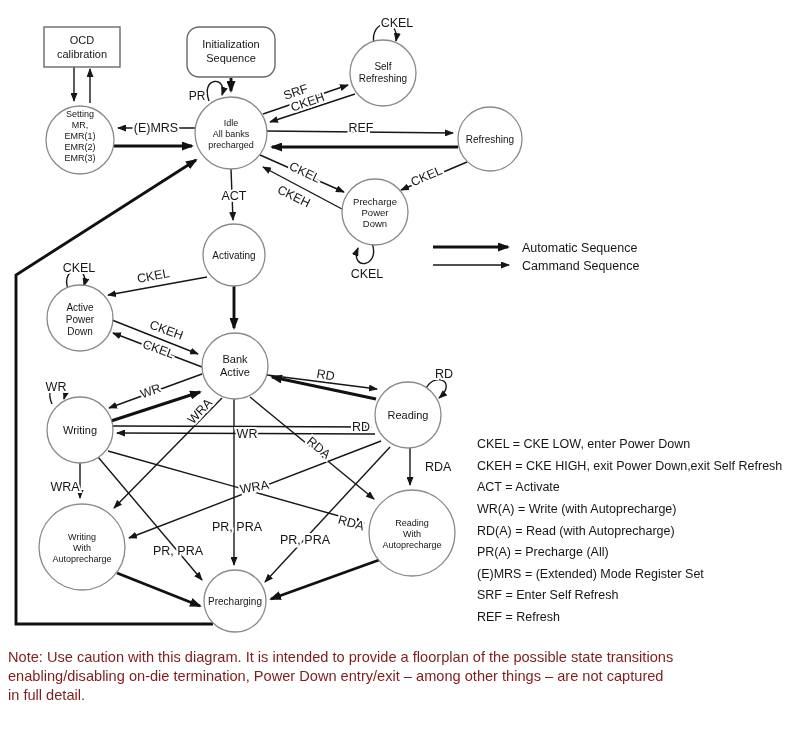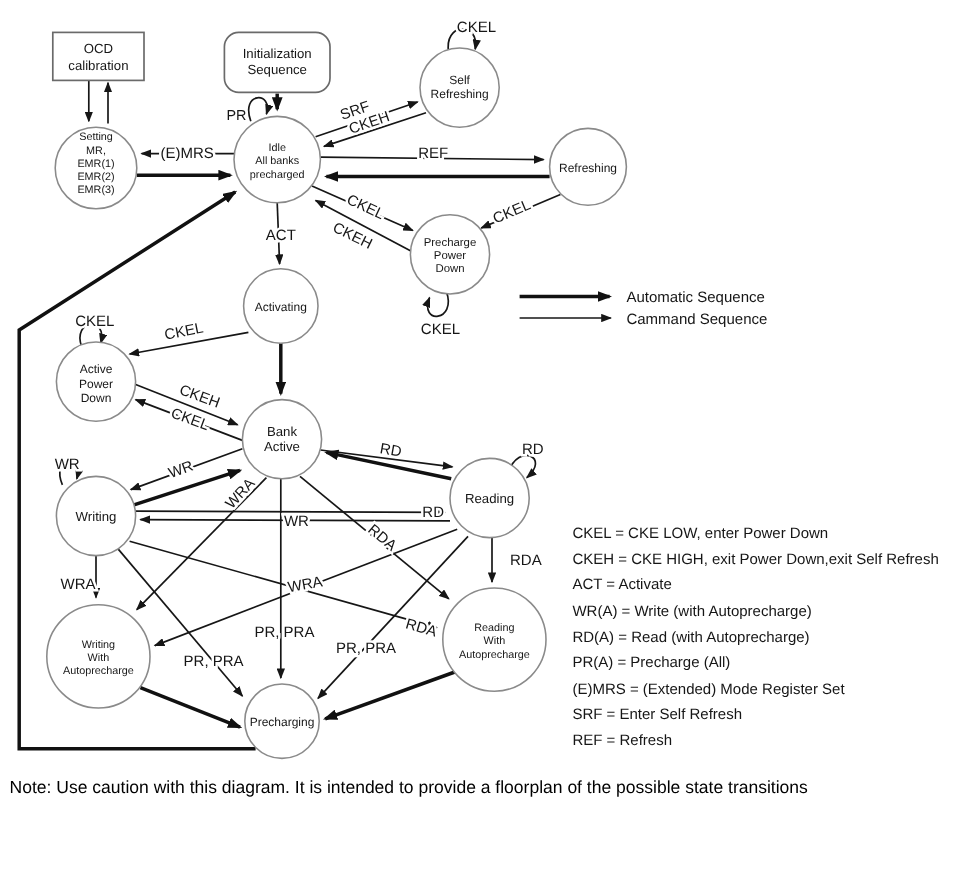--- a/index.html
+++ b/index.html
@@ -9,21 +9,21 @@
   svg text{fill:#161616;font-family:"Liberation Sans",sans-serif;}
   .node-label{pointer-events:none;}
   .elabel{paint-order:stroke fill;stroke:#ffffff;stroke-width:4px;font-size:12px;}
   .elabel13{paint-order:stroke fill;stroke:#ffffff;stroke-width:4px;font-size:12.5px;}
   .legend-text{font-size:12.5px;}
   .abbr{font-size:12.5px;}
   .thin{stroke:#161616;stroke-width:1.4;fill:none;}
   .thick{stroke:#111111;stroke-width:2.9;fill:none;}
   .nodec{fill:#ffffff;stroke:#8a8a8a;stroke-width:1.3;}
   .noder{fill:#ffffff;stroke:#6a6a6a;stroke-width:1.4;}
-  #note{position:absolute;left:8px;top:648px;width:788px;color:#000000;
+  #note{position:absolute;left:8px;top:648px;width:788px;color:#7f1d1d;
         font-size:14.6px;line-height:19px;}
   #note div{white-space:nowrap;}
 </style>
 </head>
 <body>
 
 <div id="stage">
 <svg width="800" height="646" viewBox="0 0 800 646">
   <defs>
     <marker id="mthin" markerWidth="9" markerHeight="7" refX="8" refY="3.5" orient="auto" markerUnits="userSpaceOnUse">
@@ -225,14 +225,16 @@
     <text class="abbr" x="477" y="535">RD(A) = Read (with Autoprecharge)</text>
     <text class="abbr" x="477" y="556">PR(A) = Precharge (All)</text>
     <text class="abbr" x="477" y="578">(E)MRS = (Extended) Mode Register Set</text>
     <text class="abbr" x="477" y="599">SRF = Enter Self Refresh</text>
     <text class="abbr" x="477" y="621">REF = Refresh</text>
   </g>
 </svg>
 
 <div id="note">
   <div>Note: Use caution with this diagram. It is intended to provide a floorplan of the possible state transitions</div>
+  <div>enabling/disabling on-die termination, Power Down entry/exit – among other things – are not captured</div>
+  <div>in full detail.</div>
 </div>
 </div>
 
 </body></html>

